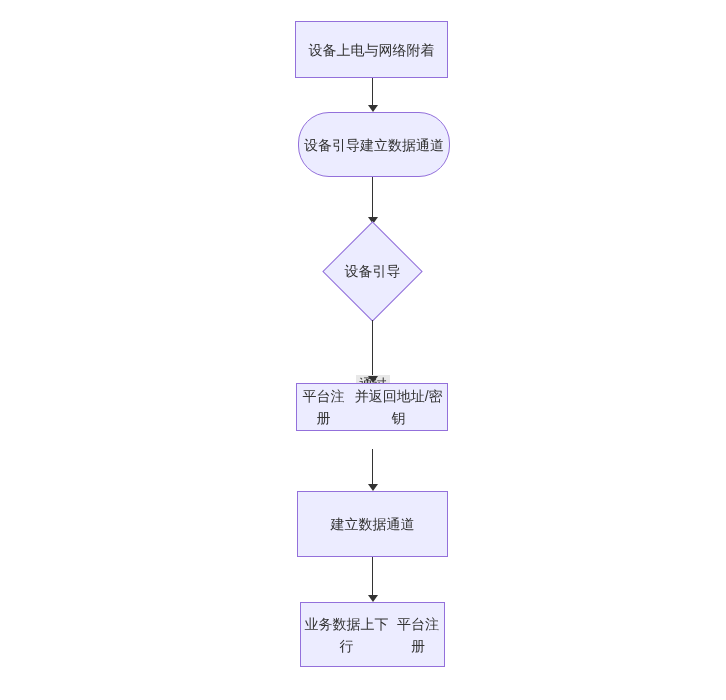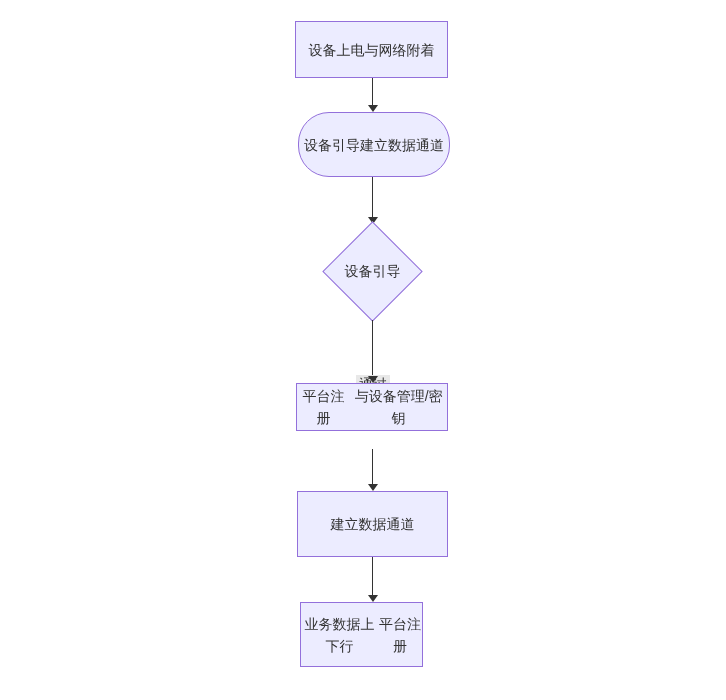--- a/index.html
+++ b/index.html
@@ -32,21 +32,21 @@
     line-height: 22px;
     display: flex;
     align-items: center;
     justify-content: center;
     text-align: center;
   }
   .node-a { left: 295px; top: 21px;  width: 153px; height: 57px; }
   .node-b { left: 298px; top: 112px; width: 152px; height: 65px; border-radius: 31px; }
   .node-d { left: 296px; top: 383px; width: 152px; height: 48px; }
   .node-e { left: 297px; top: 491px; width: 151px; height: 66px; gap: 16px; }
-  .node-f { left: 300px; top: 602px; width: 123px; height: 65px; }
+  .node-f { left: 300px; top: 602px; width: 145px; height: 65px; }
 
   .diamond-wrap {
     position: absolute;
     left: 322px; top: 222px;
     width: 101px; height: 100px;
   }
   .diamond-shape {
     position: absolute;
     left: 15px; top: 14px;
     width: 71px; height: 71px;
@@ -127,21 +127,21 @@
     <div class="diamond-shape"></div>
     <div class="diamond-label">设备引导</div>
   </div>
 
   <div class="edge-line line-3"></div>
   <div class="edge-label">通过</div>
   <div class="arrowhead head-3"></div>
 
   <div class="node node-d">
     <span>平台注册</span>
-    <span>与设备管理/密钥</span>
+    <span>并返回地址/密钥</span>
   </div>
 
   <div class="edge-line line-4"></div>
   <div class="arrowhead head-4"></div>
 
   <div class="node node-e">
     <span>建立数据通道</span>
   </div>
 
   <div class="edge-line line-5"></div>

